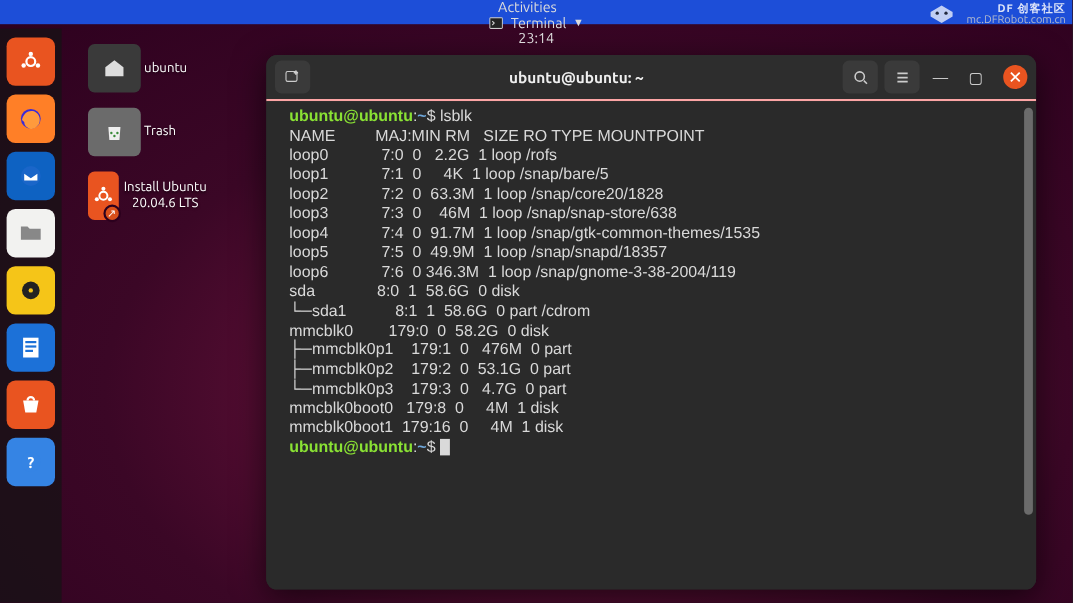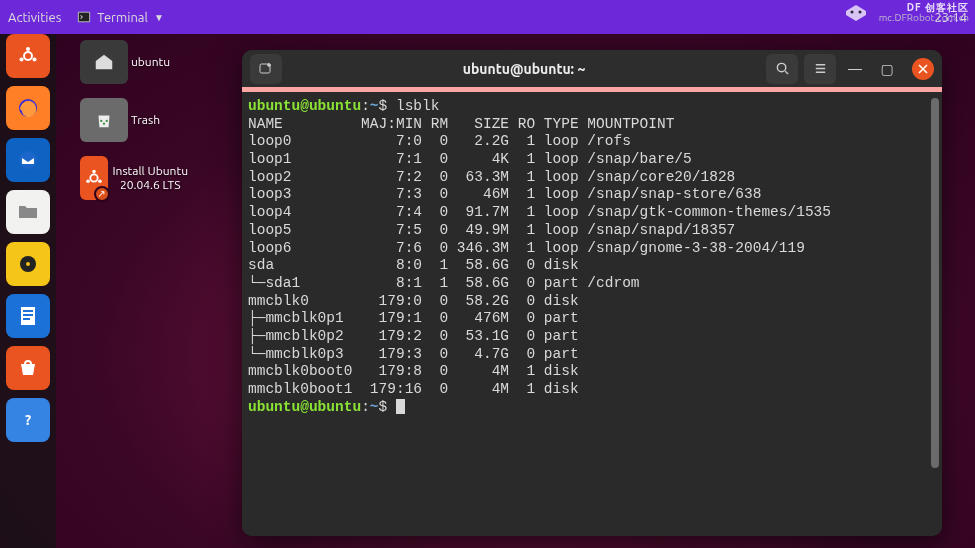--- a/index.html
+++ b/index.html
@@ -9,23 +9,23 @@
   background: #2c001e; overflow: hidden; position: relative;
 }
 .desktop-bg {
   position: absolute; inset: 0;
   background: radial-gradient(ellipse 800px 500px at 55% 65%, #7a1548 0%, #5c0f35 28%, #3b0726 55%, #2c001e 100%);
   z-index: 0;
 }
 
 
 .top-panel {
-  position: absolute; top: 0; left: 0; right: 0; height: 34px;
-  background: #6d28d9; color: #dcdcdc; display: flex; align-items: center;
-  font-size: 13px; z-index: 50; padding: 0 8px;
+  position: absolute; top: 0; left: 0; right: 0; height: 22px;
+  background: #1d4ed8; color: #dcdcdc; display: flex; align-items: center;
+  font-size: 13px; z-index: 50; padding: 0 8px; flex-direction: column;
 }
 .top-panel .activities { margin-right: 16px; cursor: pointer; }
 .top-panel .app-menu { display: flex; align-items: center; gap: 6px; cursor: pointer; justify-content: center; }
 .top-panel .app-menu .dd { font-size: 10px; }
 .top-panel .spacer { flex: 1; }
 .top-panel .clock { color: #ddd; font-size: 13px; }
 
 
 .watermark {
   position: absolute; top: 2px; right: 6px; z-index: 60;
@@ -79,39 +79,39 @@
 }
 
 
 .win {
   position: absolute; top: 50px; left: 242px; width: 700px; height: 486px;
   background: #2a2a2a; border-radius: 10px; z-index: 30; overflow: hidden;
   box-shadow: 0 8px 30px rgba(0,0,0,.6);
 }
 .titlebar {
   height: 42px; background: #2d2d2d; display: flex; align-items: center;
-  padding: 0 8px; gap: 8px; border-bottom: 5px solid #fca5a5;
+  padding: 0 8px; gap: 8px; border-bottom: 2px solid #fca5a5;
 }
 .tb-btn {
   width: 32px; height: 30px; border-radius: 6px; background: #3a3a3a;
   display: flex; align-items: center; justify-content: center; color: #ddd;
   cursor: pointer; font-size: 14px;
 }
 .tb-title { flex: 1; text-align: center; color: #eee; font-size: 14px; font-weight: 600; }
 .tb-right { display: flex; align-items: center; gap: 6px; }
 .tb-close-x {
   width: 22px; height: 22px; border-radius: 50%; background: #e95420;
   display: flex; align-items: center; justify-content: center; color: #fff;
   font-size: 12px; cursor: pointer; margin-left: 6px;
 }
 .tb-winctl { width: 26px; text-align: center; color: #ccc; cursor: pointer; font-size: 14px; }
 
 .term-body {
-  position: relative; padding: 6px 10px 6px 6px;
-  font-family: Liberation Mono, monospace;
+  position: relative; padding: 6px 10px 6px 21px;
+  font-family: Liberation Sans, sans-serif;
   font-size: 14.5px; line-height: 1.22; color: #d9d9d9;
   height: calc(100% - 42px); background: #2a2a2a;
 }
 .term-body .scrollbar {
   position: absolute; right: 3px; top: 6px; width: 8px; height: 370px;
   background: #6b6b6b; border-radius: 4px;
 }
 .prompt-user { color: #8ae234; font-weight: 600; }
 .prompt-path { color: #6fa8dc; font-weight: 600; }
 .prompt-sep  { color: #d9d9d9; }

